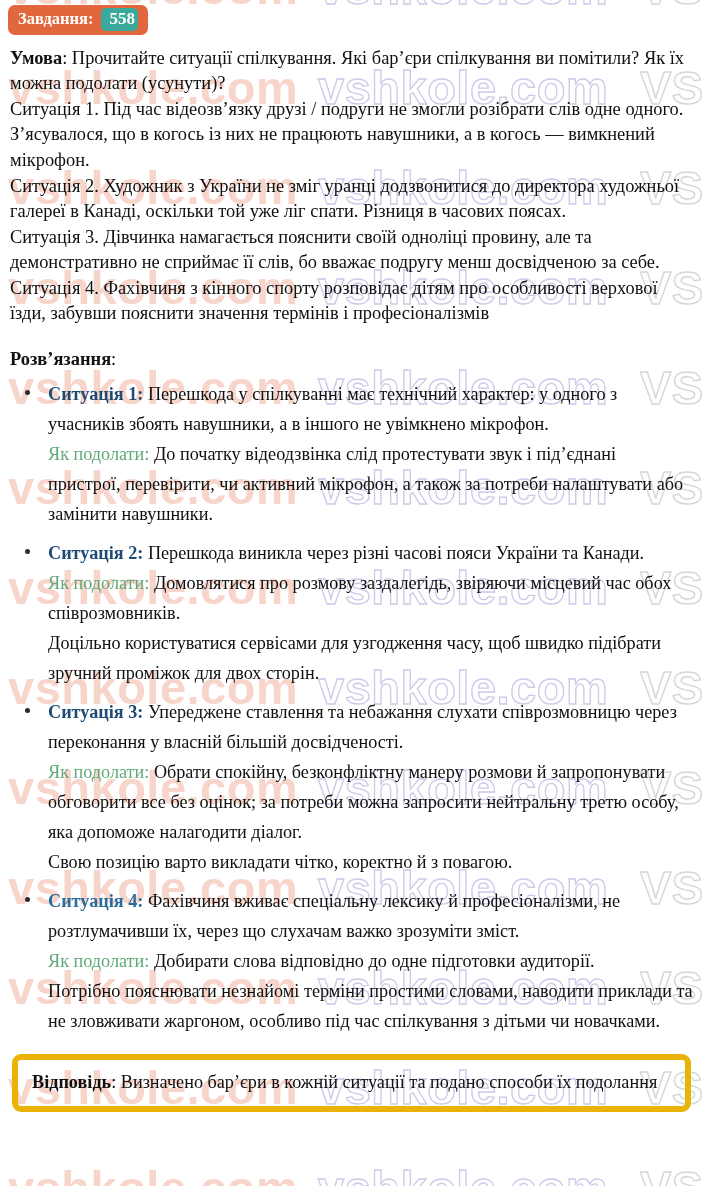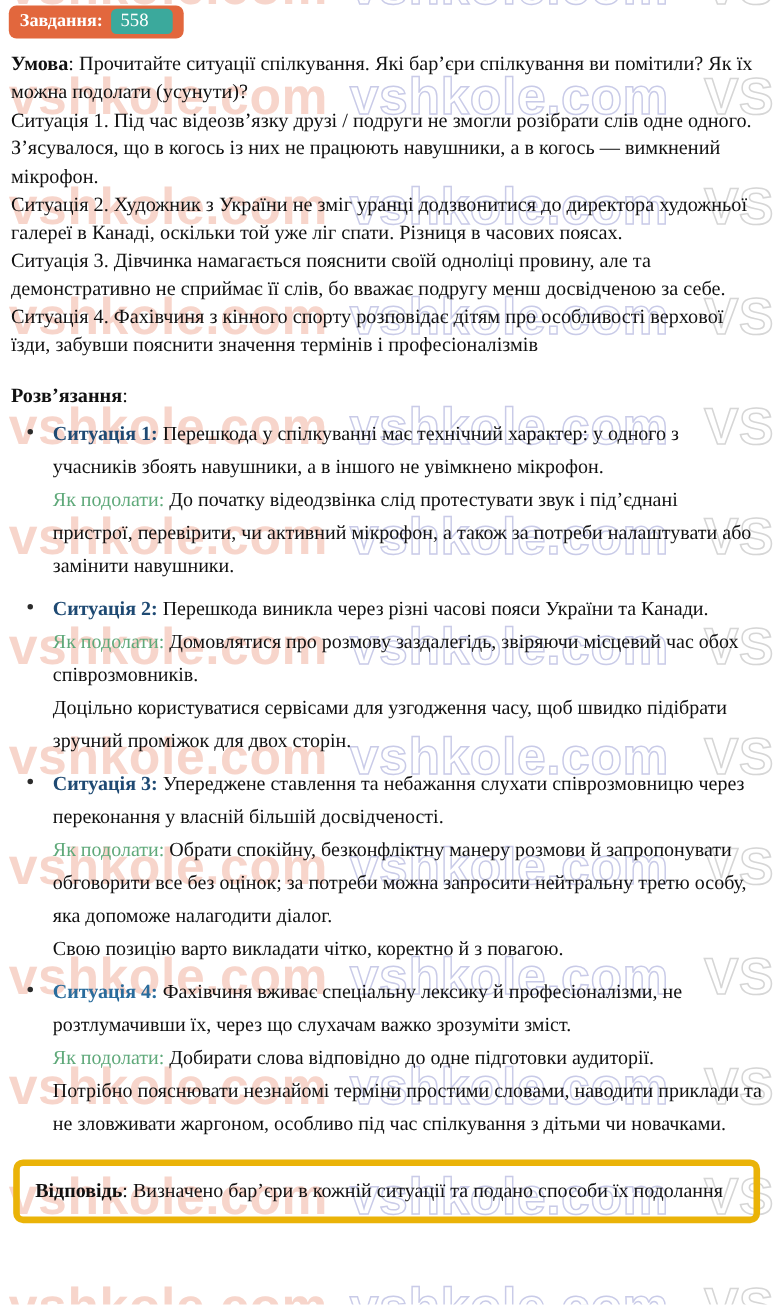--- a/index.html
+++ b/index.html
@@ -67,24 +67,24 @@
     color: #ffffff;
     font-family: "Liberation Serif", "DejaVu Serif", serif;
     font-weight: 700;
     font-size: 16.5px;
     line-height: 1.1;
   }
   .task-badge-number {
     background: #3ba99c;
     color: #ffffff;
     font-family: "Liberation Serif", "DejaVu Serif", serif;
-    font-weight: 400;
+    font-weight: 700;
     font-size: 17px;
     border-radius: 5px;
-    padding: 1px 22px 2px 9px;
+    padding: 1px 3px 2px 9px;
     line-height: 1.15;
   }
 
   
   .doc {
     padding: 0 10px 0 10px;
   }
   .para {
     font-size: 18.4px;
     line-height: 25.6px;

